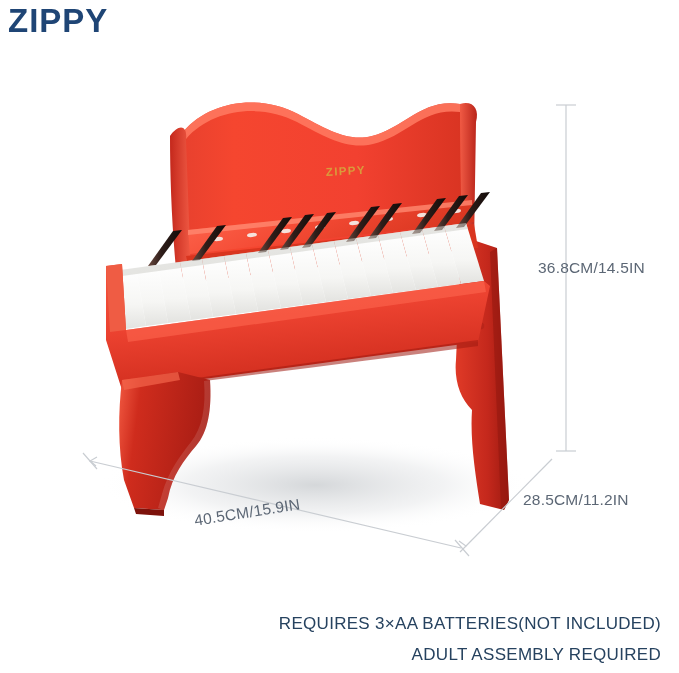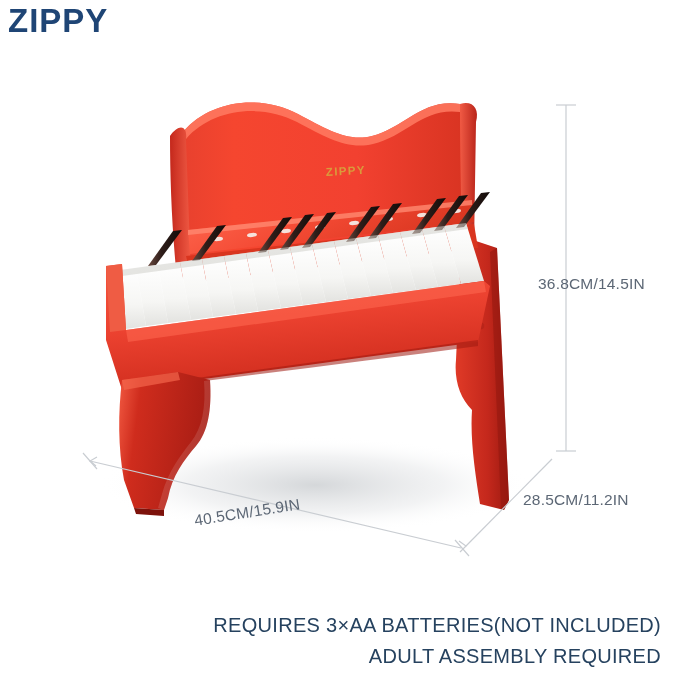--- a/index.html
+++ b/index.html
@@ -12,26 +12,26 @@
   .brand{position:absolute;left:8px;top:4px;font-size:33px;font-weight:bold;
          letter-spacing:1px;color:#1f4575;line-height:1;}
 
   
   #product{position:absolute;left:60px;top:80px;width:500px;height:480px;}
   #product svg{display:block;width:100%;height:100%;overflow:visible;}
 
   
   .dim{position:absolute;color:#5c6775;font-size:15.5px;white-space:nowrap;
        letter-spacing:.2px;}
-  #dim-height{left:538px;top:275px;text-align:right;}
+  #dim-height{left:538px;top:259px;text-align:right;}
   #dim-depth{left:523px;top:491px;}
   #dim-width{left:193px;top:512px;transform:rotate(-9deg);transform-origin:left top;}
 
   
-  .caption{position:absolute;right:7px;color:#26425f;font-size:20px;
+  .caption{position:absolute;right:7px;color:#26425f;font-size:17px;
            letter-spacing:.3px;text-align:right;white-space:nowrap;}
   #caption-line-1{top:614px;}
   #caption-line-2{top:645px;}
 </style>
 </head>
 <body>
 
 <div id="stage">
 
   <div class="brand">ZIPPY</div>

